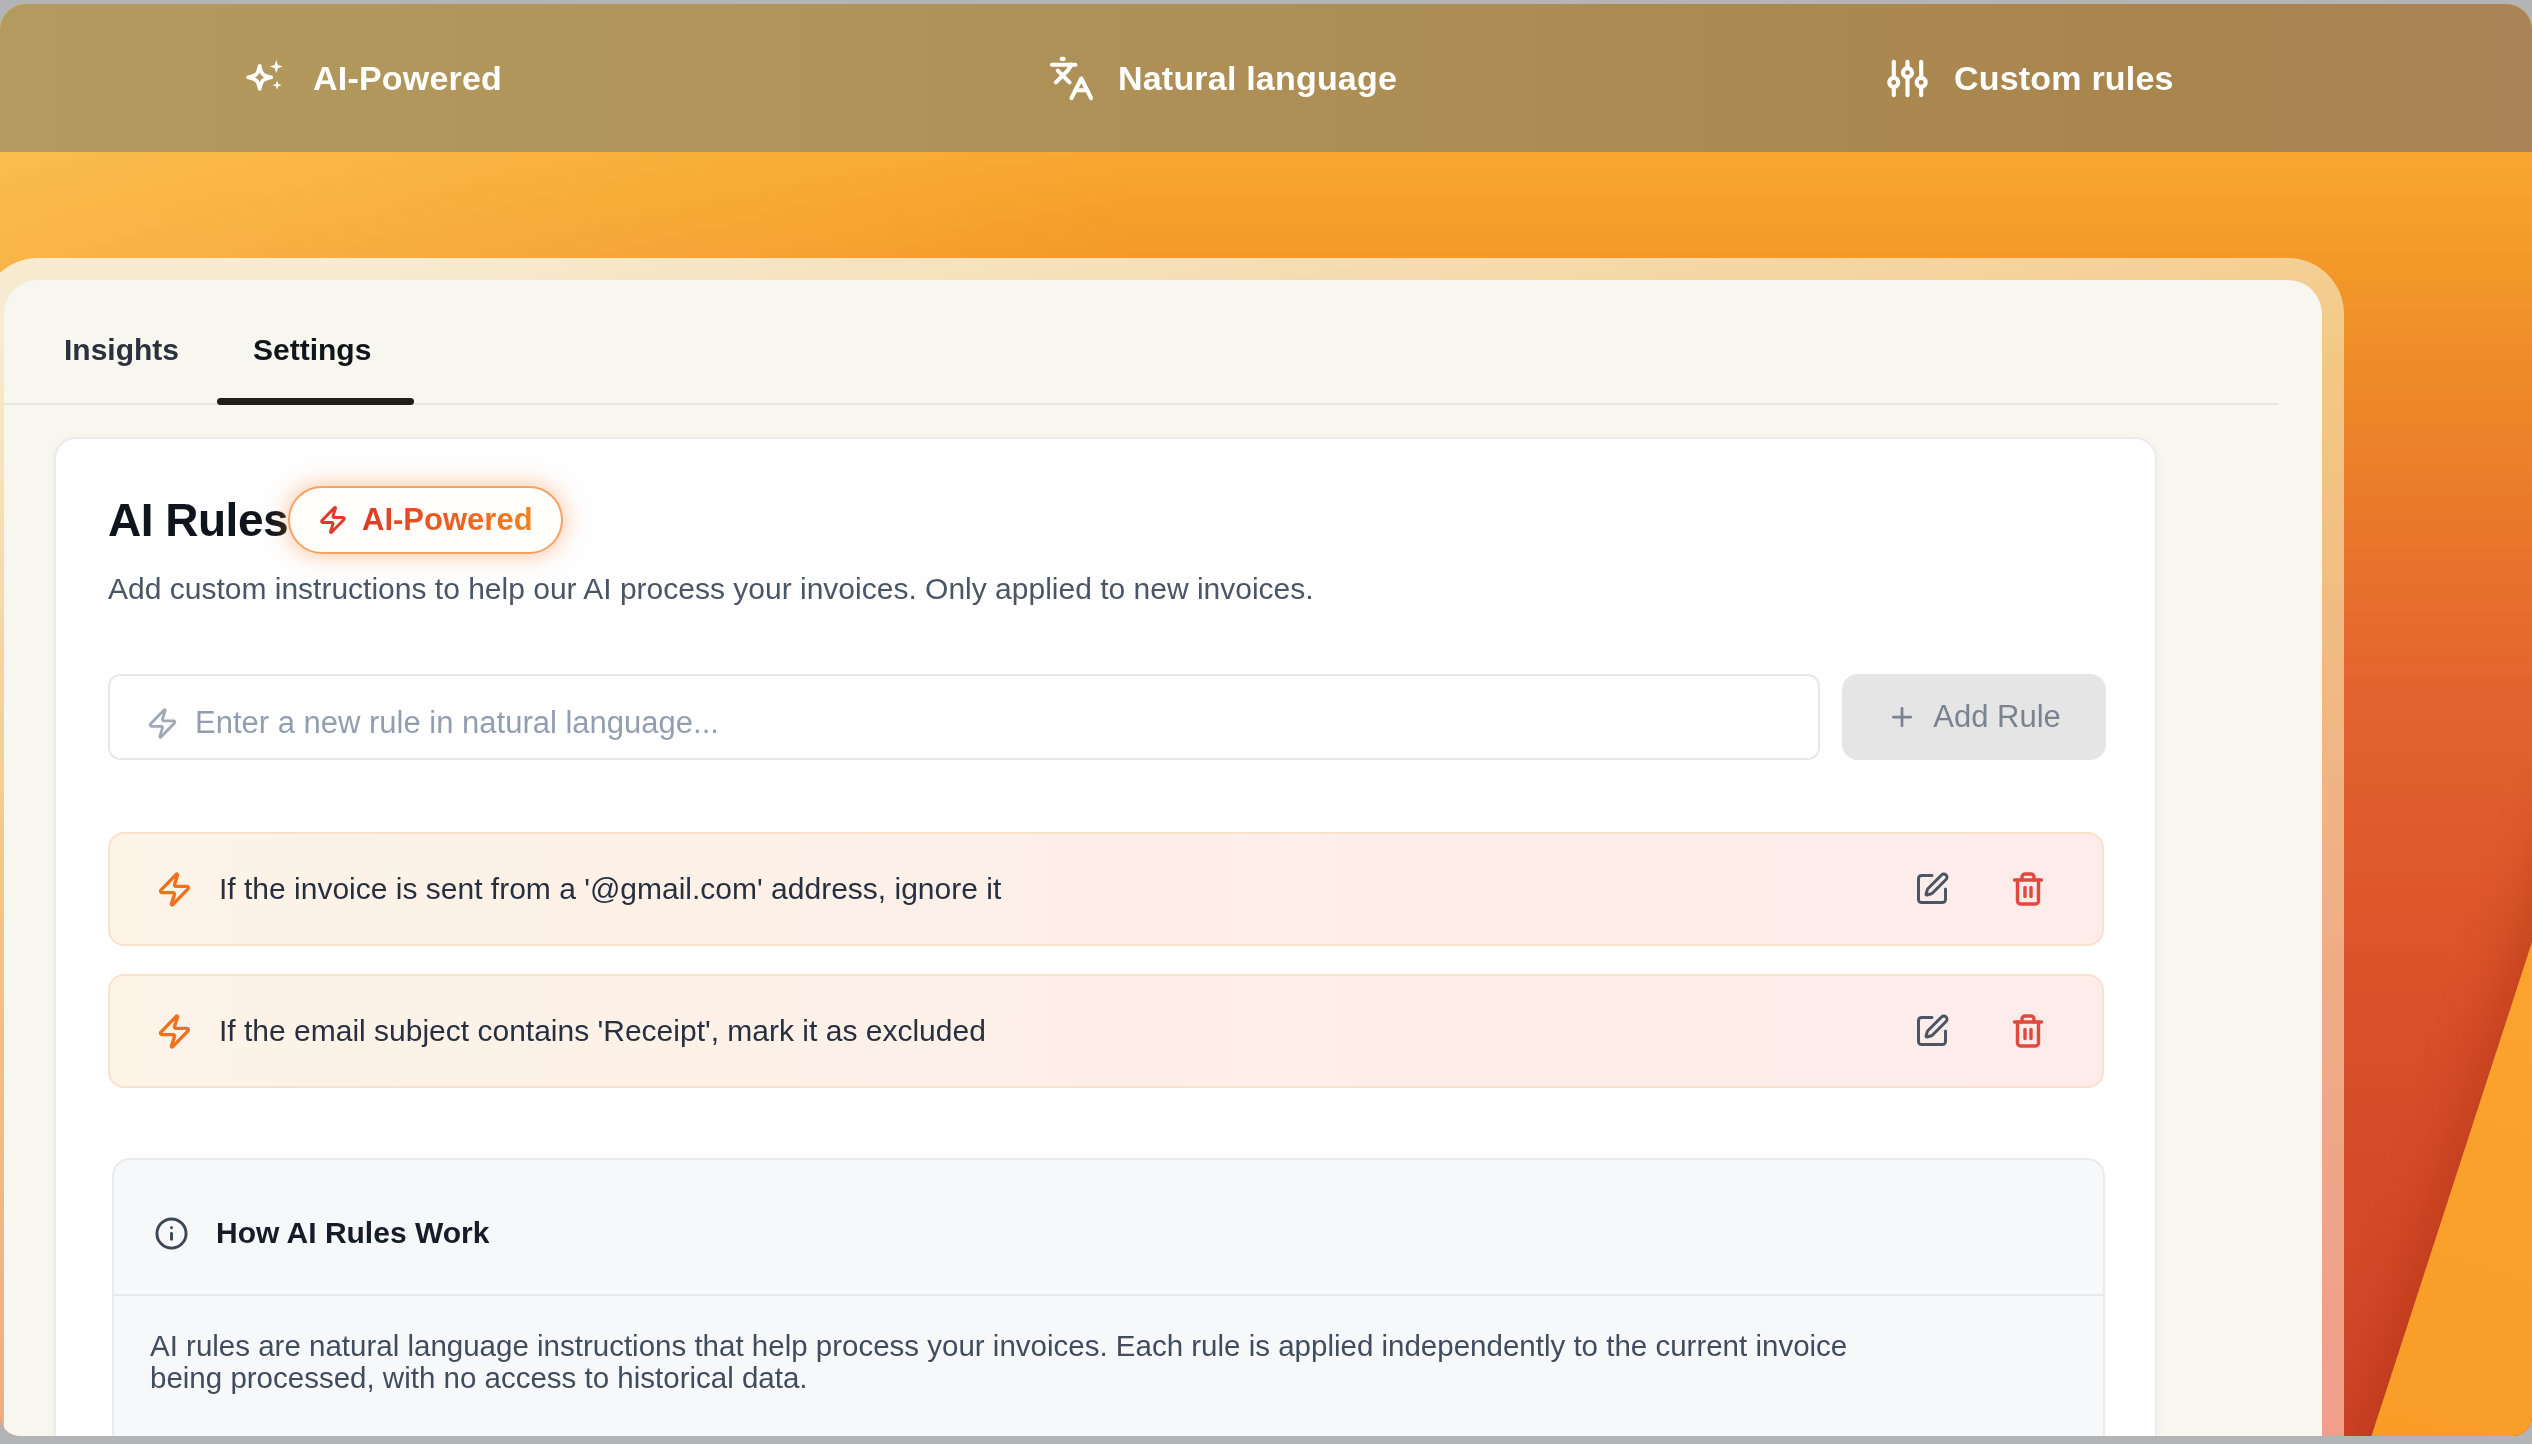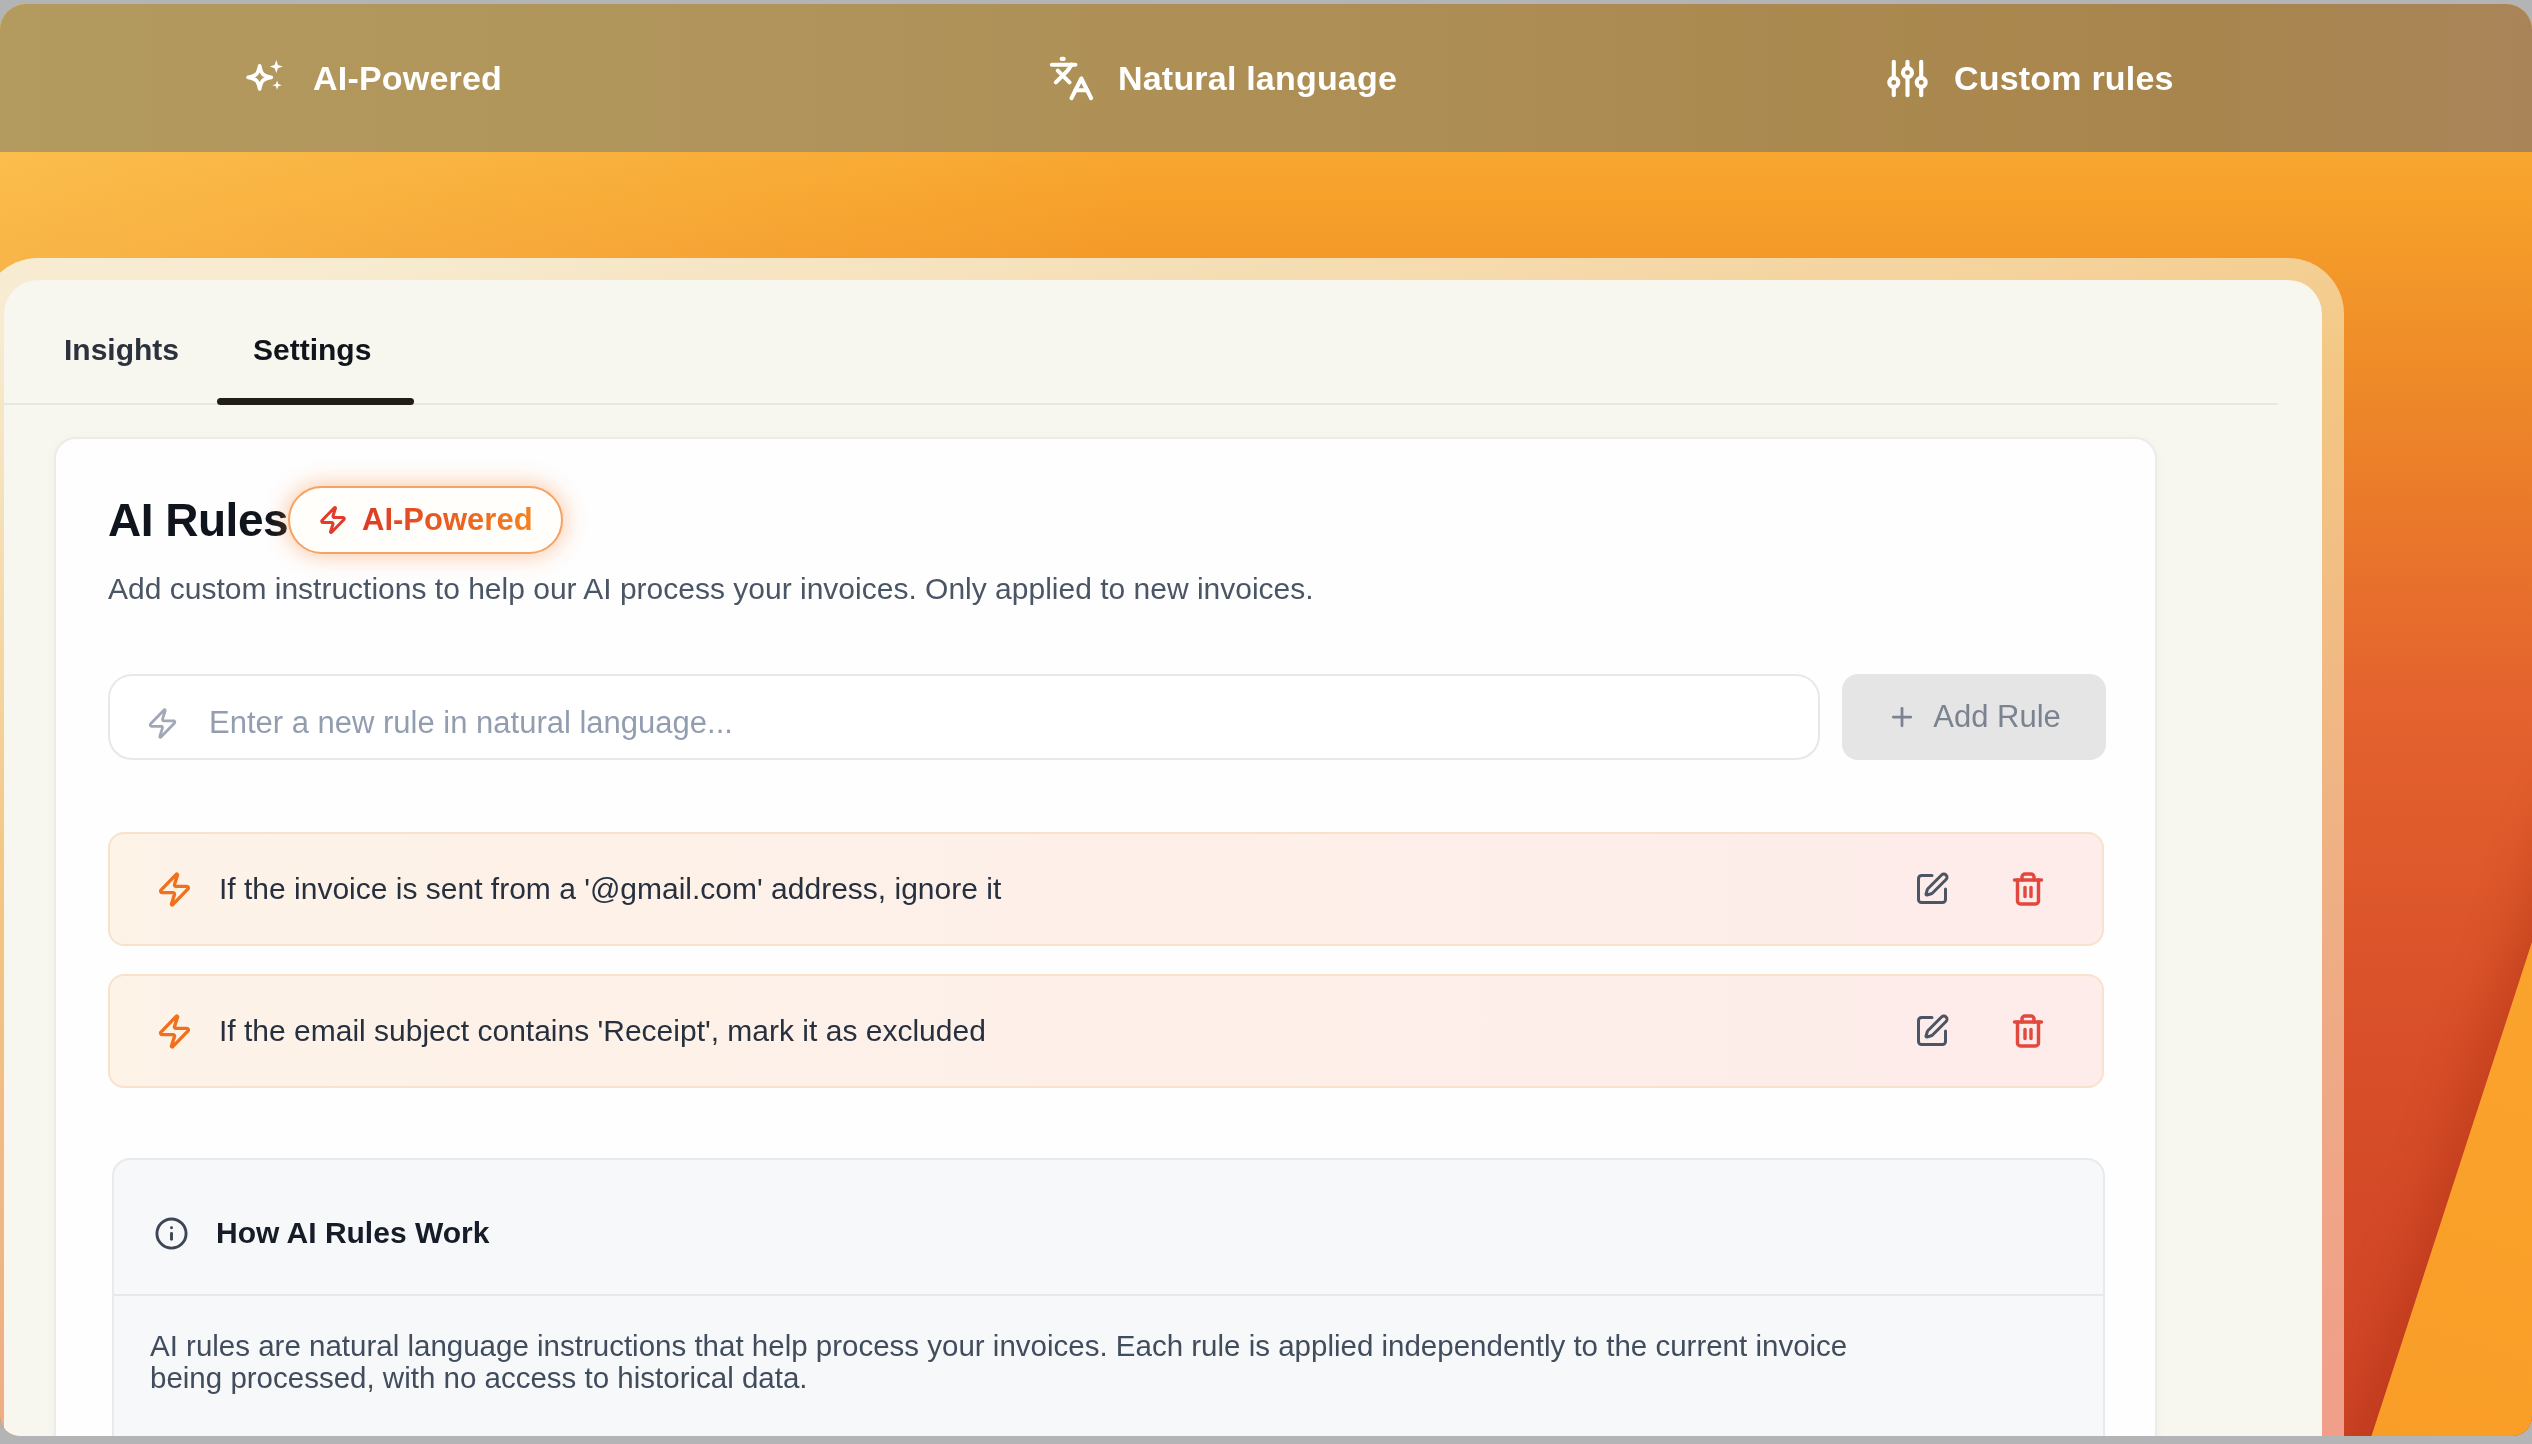--- a/index.html
+++ b/index.html
@@ -43,21 +43,21 @@
   .card-title{margin:0;font-size:46px;font-weight:700;color:#10151d;letter-spacing:-.5px;}
   .badge{display:flex;align-items:center;gap:14px;height:64px;padding:0 28px;border:2px solid #f5a263;
     border-radius:36px;background:#fffefb;box-shadow:0 0 22px 2px rgba(248,128,45,.42);}
   .badge .b-icon{width:30px;height:30px;}
   .badge-text{font-size:31px;font-weight:700;background:linear-gradient(90deg,#dc3a26,#f5821f);
     -webkit-background-clip:text;background-clip:text;-webkit-text-fill-color:transparent;color:#e5511f;white-space:nowrap;}
   .desc{position:absolute;left:108px;top:568px;margin:0;font-size:30px;color:#4a5565;white-space:nowrap;}
 
   
   .rule-input-wrap{position:absolute;left:108px;top:670px;width:1712px;height:86px;box-sizing:border-box;
-    background:#ffffff;border:2px solid #e6e8eb;border-radius:24px;display:flex;align-items:center;gap:28px;padding:12px 20px 0 36px;}
+    background:#ffffff;border:2px solid #e6e8eb;border-radius:12px;display:flex;align-items:center;gap:14px;padding:12px 20px 0 36px;}
   .rule-input-wrap .i-icon{width:33px;height:33px;flex:0 0 auto;}
   .rule-input{flex:1;border:none;outline:none;background:transparent;font-size:31px;color:#2a3342;
     font-family:"Liberation Sans","DejaVu Sans",sans-serif;}
   .rule-input::placeholder{color:#939db0;opacity:1;}
   .add-btn{position:absolute;left:1842px;top:670px;width:264px;height:86px;border:none;cursor:pointer;
     background:#e5e5e5;border-radius:16px;display:flex;align-items:center;justify-content:center;gap:16px;
     color:#7b8290;font-size:31px;font-weight:500;font-family:inherit;}
   .add-btn .p-icon{width:30px;height:30px;}
 
   

